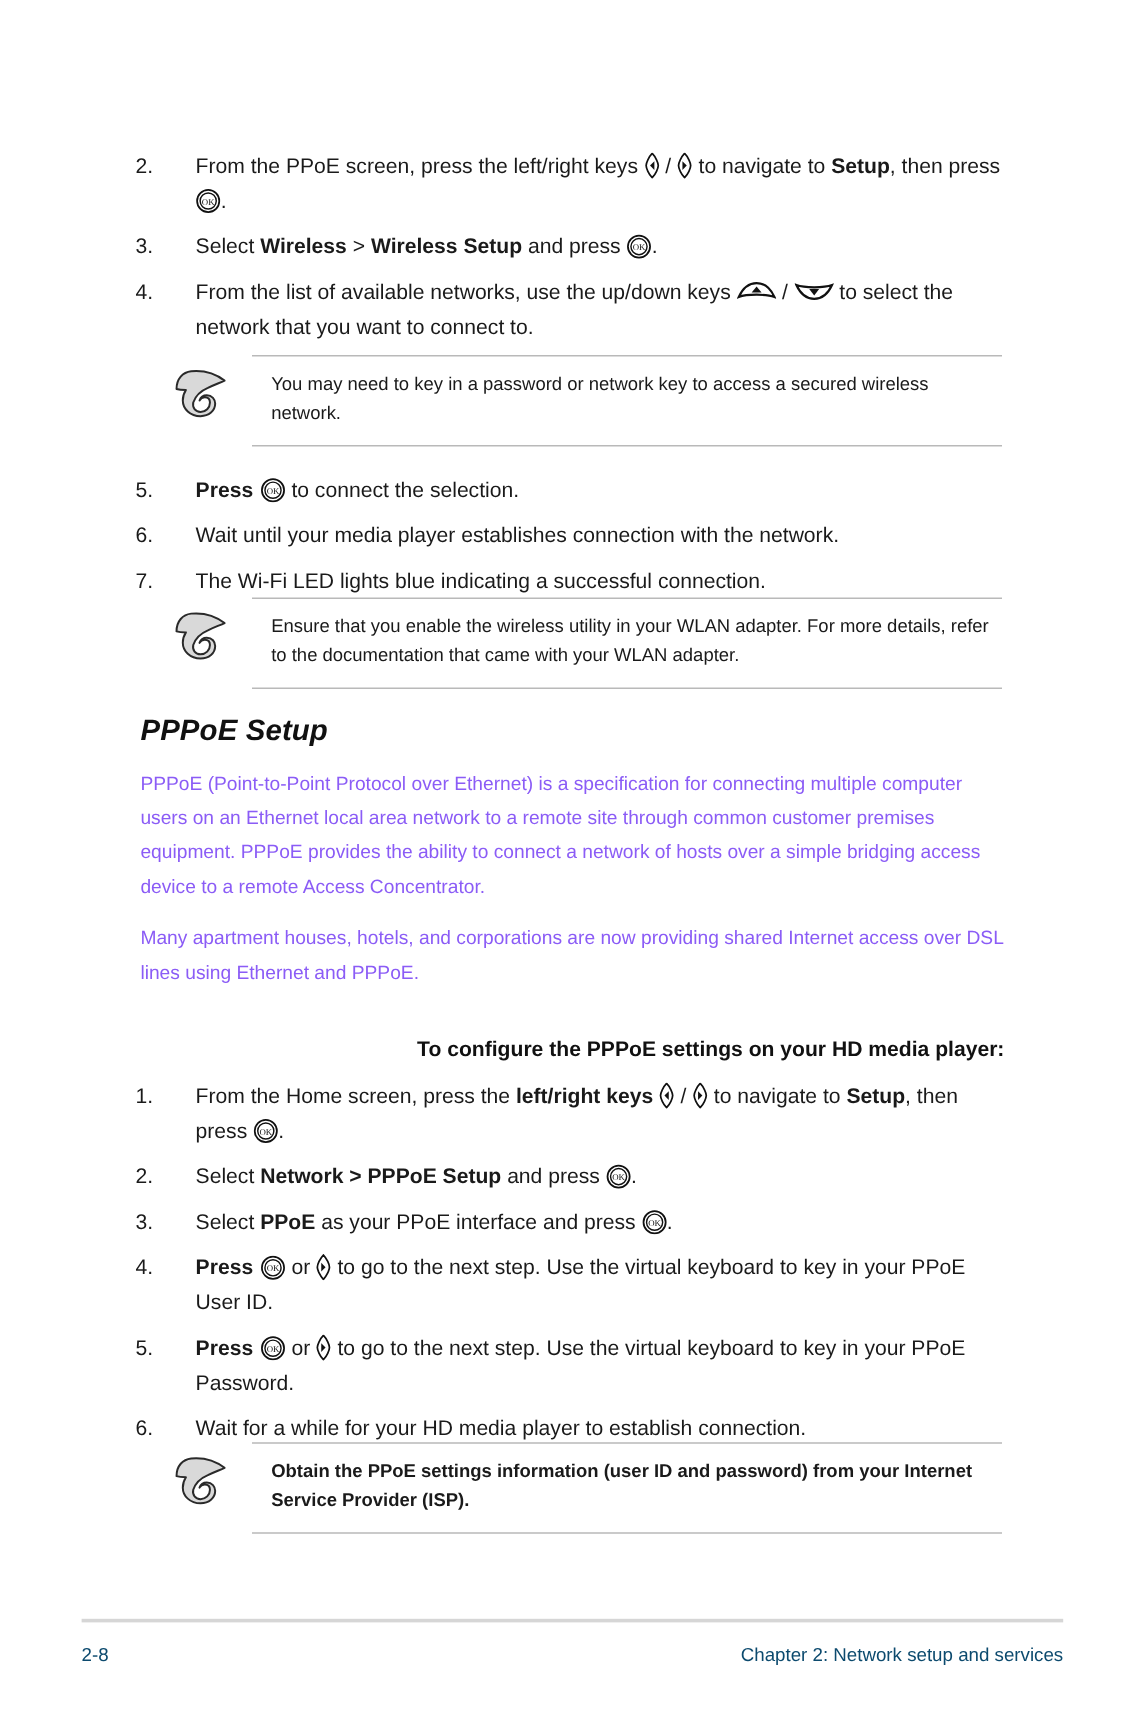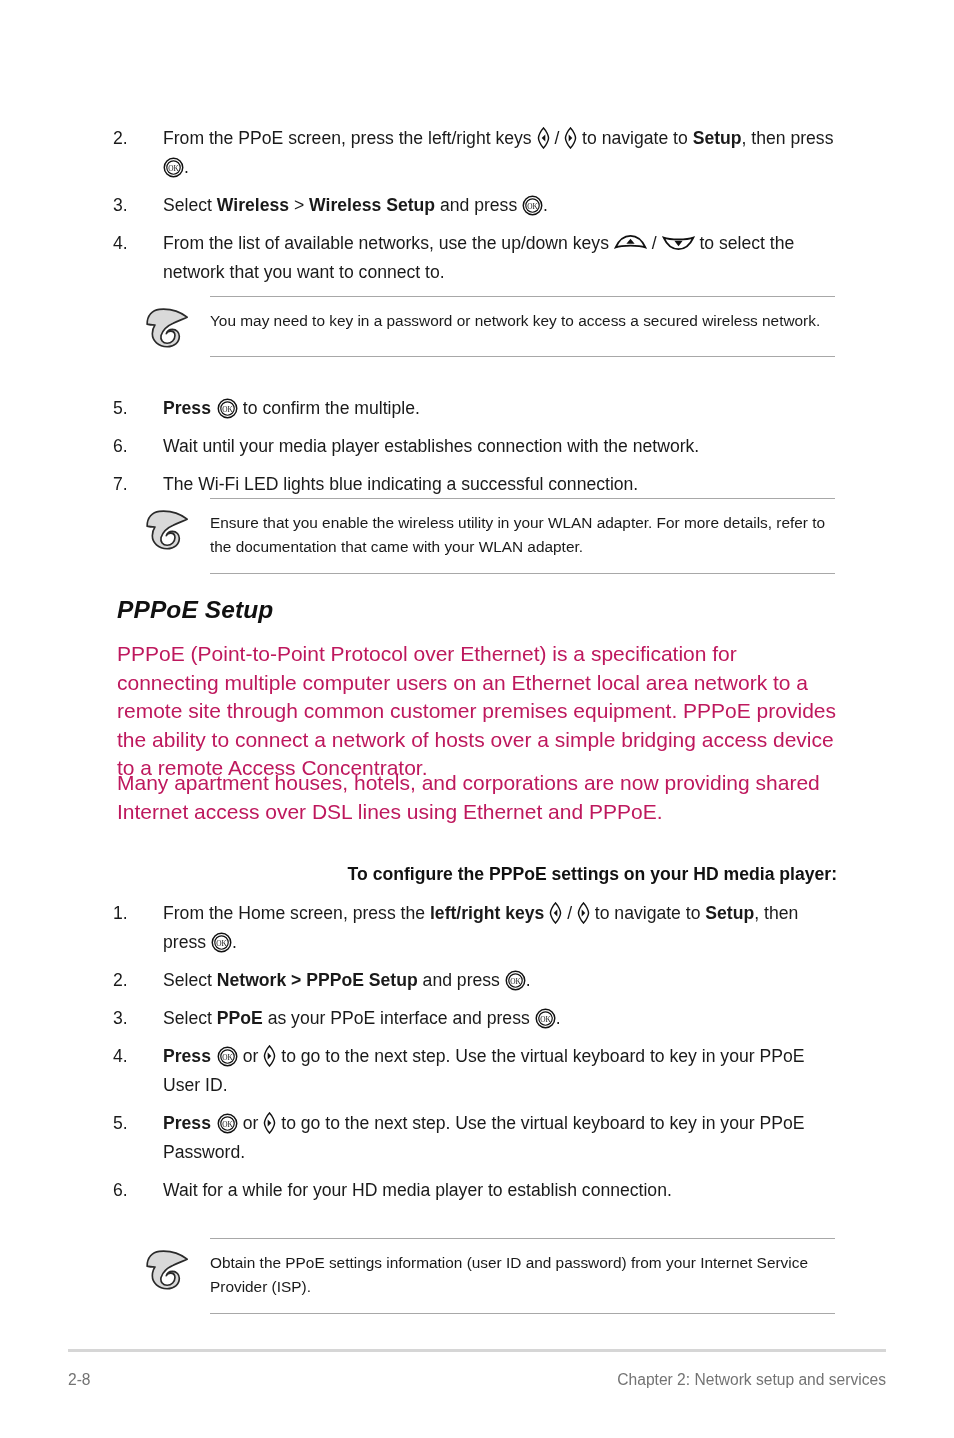--- a/index.html
+++ b/index.html
@@ -64,20 +64,21 @@
   }
   .note-rule {
     height: 0;
     border-top: 1.6px solid #a8a8a8;
     width: 625px;
     margin-left: 70px;
   }
   .note-inner {
     display: flex;
     align-items: flex-start;
+    gap: 16px;
   }
   .note-icon {
     flex: 0 0 70px;
     width: 70px;
     padding-top: 8px;
   }
   .note-text {
     flex: 1 1 auto;
     font-size: 15.4px;
     line-height: 24px;
@@ -92,23 +93,23 @@
     font-size: 24.5px;
     font-weight: bold;
     letter-spacing: 0.1px;
     color: #111;
     font-style: italic;
   }
   .para {
     position: absolute;
     left: 117px;
     width: 720px;
-    font-size: 21px;
+    font-size: 16px;
     line-height: 28.5px;
-    color: #be185d;
+    color: #8b5cf6;
   }
   .lead {
     position: absolute;
     left: 117px;
     width: 720px;
     font-size: 17.6px;
     line-height: 28.5px;
     font-weight: bold;
     color: #111;
   }
@@ -123,21 +124,21 @@
     background: #d6d6d6;
   }
   .footer {
     position: absolute;
     left: 68px;
     top: 1371px;
     width: 818px;
     display: flex;
     justify-content: space-between;
     font-size: 15.6px;
-    color: #737373;
+    color: #0c4a6e;
   }
 </style>
 </head>
 <body>
 
 <div class="page">
 
   <svg width="0" height="0" style="position:absolute" aria-hidden="true">
     <defs>
       <symbol id="ico-left" viewBox="0 0 18 30">
@@ -213,21 +214,21 @@
     </div>
     <div class="note-rule"></div>
   </div>
 
   <div class="steps" style="top: 394px;">
 
     <div class="step">
       <span class="step-num">5.</span>
       <span class="step-body"><span class="semi">Press</span><span class="gly" style="margin-left:6px"><svg width="21" height="21">
               <use href="#ico-ok"></use>
-            </svg></span><span> to confirm the multiple.</span></span>
+            </svg></span><span> to connect the selection.</span></span>
     </div>
 
     <div class="step">
       <span class="step-num">6.</span>
       <span class="step-body">Wait until your media player establishes connection with the network.</span>
     </div>
 
     <div class="step">
       <span class="step-num">7.</span>
       <span class="step-body">The Wi-Fi LED lights blue indicating a successful connection.</span>
@@ -299,21 +300,21 @@
               <use href="#ico-right"></use>
             </svg></span><span> to go to the next step. Use the virtual keyboard to key in your PPoE Password.</span></span>
     </div>
 
     <div class="step">
       <span class="step-num">6.</span>
       <span class="step-body">Wait for a while for your HD media player to establish connection.</span>
     </div>
   </div>
 
-  <div class="note" style="top: 1238px;">
+  <div class="note" style="top: 1202px; font-weight: bold;">
     <div class="note-rule"></div>
     <div class="note-inner">
       <div class="note-icon">
         <svg width="56" height="47">
             <use href="#ico-note"></use>
           </svg>
       </div>
       <div class="note-text">Obtain the PPoE settings information (user ID and password) from your Internet Service Provider (ISP).</div>
     </div>
     <div class="note-rule"></div>

